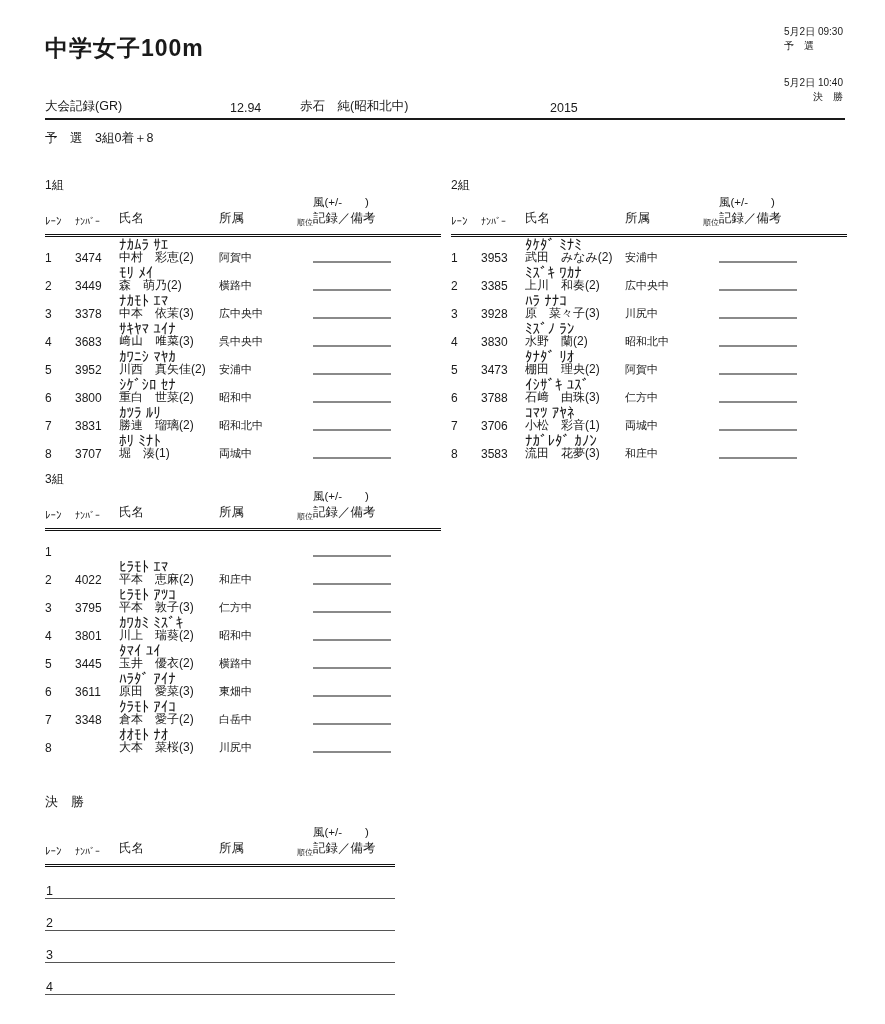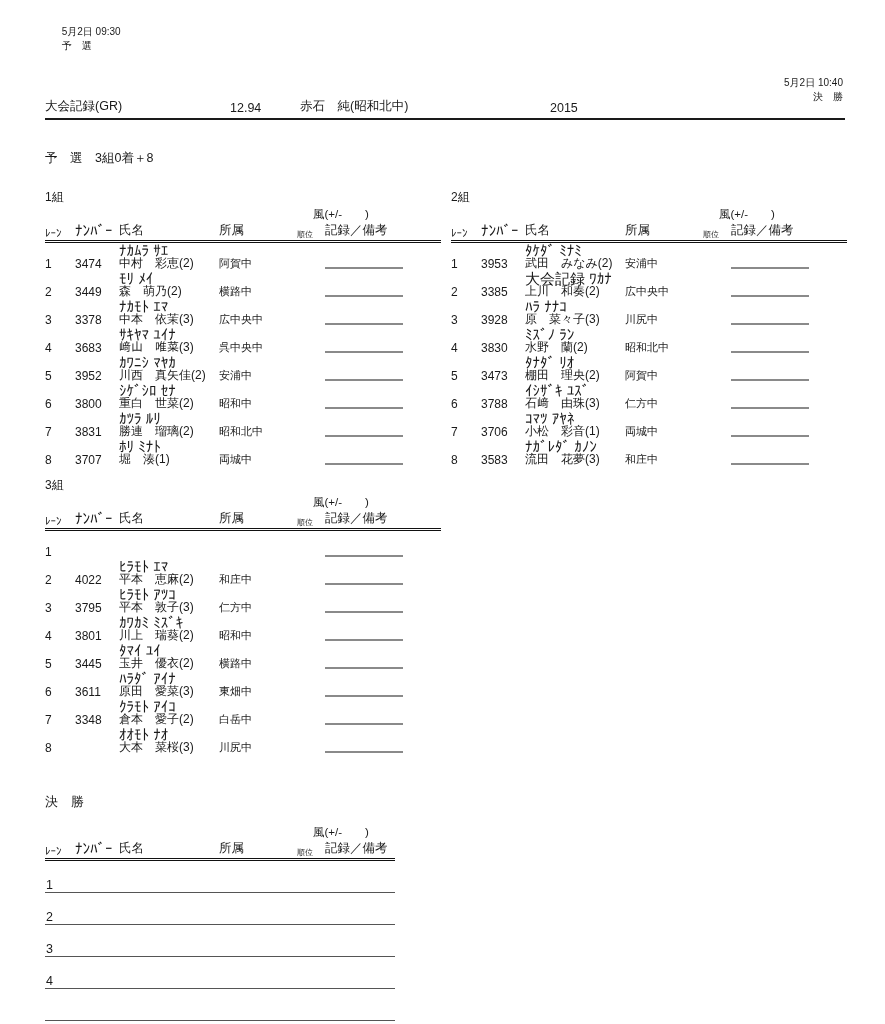--- a/index.html
+++ b/index.html
@@ -16,53 +16,54 @@
   .sched1 { font-size:10px; white-space:pre; padding-right:2px; }
   .head-record {
     display:flex; align-items:flex-end; margin-top:1px; padding-bottom:3px;
     border-bottom:2px solid #1a1a1a; font-size:12.5px;
   }
   .rec-label  { width:185px; }
   .rec-mark   { width:70px; }
   .rec-holder { width:250px; }
   .rec-year   { width:110px; }
   .sched2 { flex:1; text-align:right; font-size:10px; white-space:pre; padding-right:2px; }
-  .round-note { margin-top:30px; font-size:12.5px; }
+  .round-note { margin-top:10px; font-size:12.5px; }
   
-  .heats { display:grid; grid-template-columns:396px 396px; column-gap:8px; row-gap:40px; margin-top:22px;gap:10px; }
+  .heats { display:grid; grid-template-columns:396px 396px; column-gap:8px; row-gap:40px; margin-top:30px;gap:10px; }
   .heat { width:396px; }
   .heat-label { font-size:12px; margin-bottom:1px; }
   
   .wind-line { display:flex; }
   .wind { margin-left:268px; font-size:11.5px; white-space:pre; }
-  .cols { display:flex; align-items:flex-end; border-bottom:3px double #111; padding-bottom:1px; font-size:12.5px; }
+  .cols { display:flex; align-items:flex-end; border-bottom:3px double #111; padding-bottom:7px; font-size:12.5px; }
   .c-lane  { width:30px; font-size:11px; }
-  .c-num   { width:44px; font-size:15px; }
+  .c-num   { width:44px; font-size:10px; }
   .c-name  { width:100px; }
   .c-school{ width:78px; }
-  .c-rank  { width:28px; font-size:8px; line-height:9px; }
+  .c-rank  { width:16px; font-size:8px; line-height:9px; }
   .c-rec   { flex:1; }
   .row { display:flex; align-items:flex-end; min-height:28px; }
   .row .c-lane, .row .c-num { font-size:12px; }
   .namecell .kana { font-size:15px; line-height:10px; white-space:pre; }
   .namecell .nm { font-size:12px; line-height:15px; white-space:pre; }
   .row .c-school { font-size:11px; }
   .rec-line { width:78px; border-bottom:2px solid #8a8a8a; height:20px; margin-bottom:2px; }
   
   .final { margin-top:38px; width:350px; }
   .final-label { font-size:13px; margin-bottom:14px; }
   .final .wind { margin-left:268px; }
   .flane { display:flex; align-items:flex-end; height:31px; border-bottom:1.5px solid #555; font-size:12.5px; padding-left:1px; }
 </style>
 </head>
 <body>
 
 <div class="page">
 
   <div class="head-top">
+    <h1 class="title">中学女子100m</h1>
     <div class="sched1">
       <span>5月2日 09:30</span>
       <span>予　選</span>
     </div>
   </div>
 
   <div class="head-record">
     <span class="rec-label">大会記録(GR)</span>
     <span class="rec-mark">12.94</span>
     <span class="rec-holder">赤石　純(昭和北中)</span>
@@ -202,21 +203,21 @@
               <div class="nm">武田　みなみ(2)</div>
             </span>
             <span class="c-school">安浦中</span>
             <span class="c-rank"></span>
             <span class="rec-line"></span>
           </div>
           <div class="row">
             <span class="c-lane">2</span>
             <span class="c-num">3385</span>
             <span class="c-name namecell">
-              <div class="kana">大会記録 ﾜｶﾅ</div>
+              <div class="kana">ﾐｽﾞｷ ﾜｶﾅ</div>
               <div class="nm">上川　和奏(2)</div>
             </span>
             <span class="c-school">広中央中</span>
             <span class="c-rank"></span>
             <span class="rec-line"></span>
           </div>
           <div class="row">
             <span class="c-lane">3</span>
             <span class="c-num">3928</span>
             <span class="c-name namecell">

